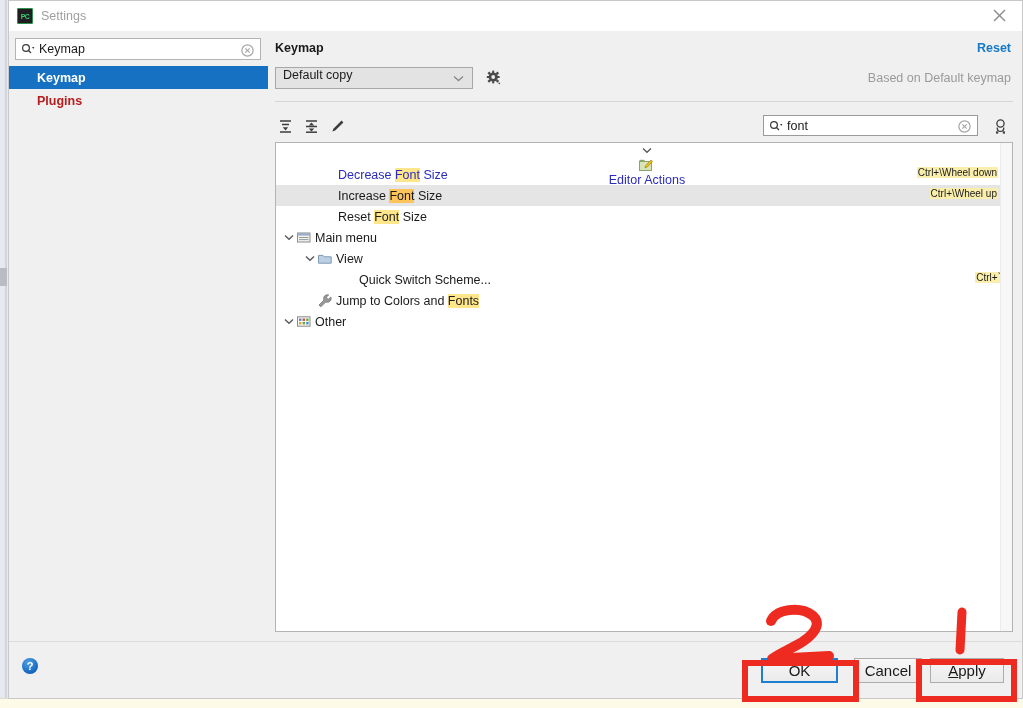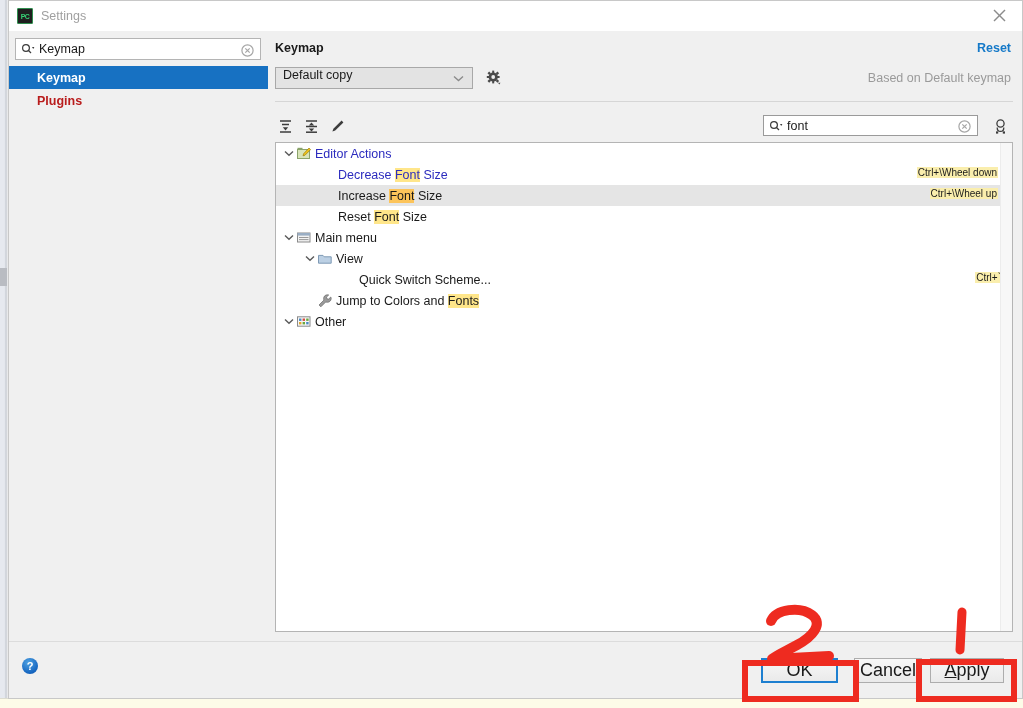--- a/index.html
+++ b/index.html
@@ -285,21 +285,21 @@
     font-family: "Liberation Sans", sans-serif;
     cursor: default;
   }
   .dlg-btn {
     position: absolute; top: 16px;
     height: 25px;
     background: linear-gradient(to bottom, #f7f7f7 0%, #eaeaea 100%);
     border: 1px solid #adadad;
     box-sizing: border-box;
     display: flex; align-items: center; justify-content: center;
-    font-size: 18px; color: #1a1a1a;
+    font-size: 15px; color: #1a1a1a;
     font-family: "Liberation Sans", sans-serif;
     cursor: default;
   }
   #btn-ok     { left: 752px; width: 77px; border: 2px solid #1d7fd0; }
   #btn-cancel { left: 845px; width: 68px; }
   #btn-apply  { left: 921px; width: 74px; }
   .mnem { text-decoration: underline; }
 
   
   .anno-rect {
@@ -452,21 +452,21 @@
             <circle cx="8.5" cy="5.5" r="3.6" fill="none" stroke="#3c3c3c" stroke-width="1.3"></circle>
             <path d="M5.2 9.4 C5.2 12 6.5 13.4 8.5 13.4 C10.5 13.4 11.8 12 11.8 9.4" fill="none" stroke="#3c3c3c" stroke-width="1.3"></path>
             <rect x="4" y="13.4" width="2.2" height="2.2" fill="#3c3c3c"></rect>
             <rect x="10.8" y="13.4" width="2.2" height="2.2" fill="#3c3c3c"></rect>
           </svg>
         </div>
       </div>
 
       <div id="tree-panel">
         <div id="tree-rows">
-            <div class="tree-row" style="padding-left: 6px;">
+            <div class="tree-row" style="padding-left: 6px; flex-direction: column;">
               <span class="twisty">
                 <svg width="10" height="7" viewBox="0 0 10 7">
                   <path d="M1 1.5 L5 5.2 L9 1.5" fill="none" stroke="#5a5a5a" stroke-width="1.4"></path>
                 </svg>
               </span>
               <span class="node-icon">
                 <svg width="14" height="13" viewBox="0 0 14 13">
                   <rect x="0.5" y="2.5" width="12" height="9" fill="#d8e4b8" stroke="#8aa36a" stroke-width="1"></rect>
                   <rect x="0.5" y="0.8" width="5" height="2" fill="#8aa36a"></rect>
                   <path d="M12 1 L13.6 2.6 L8 8.2 L6 8.8 L6.6 6.8 Z" fill="#f0c419" stroke="#9a7c10" stroke-width="0.7"></path>

